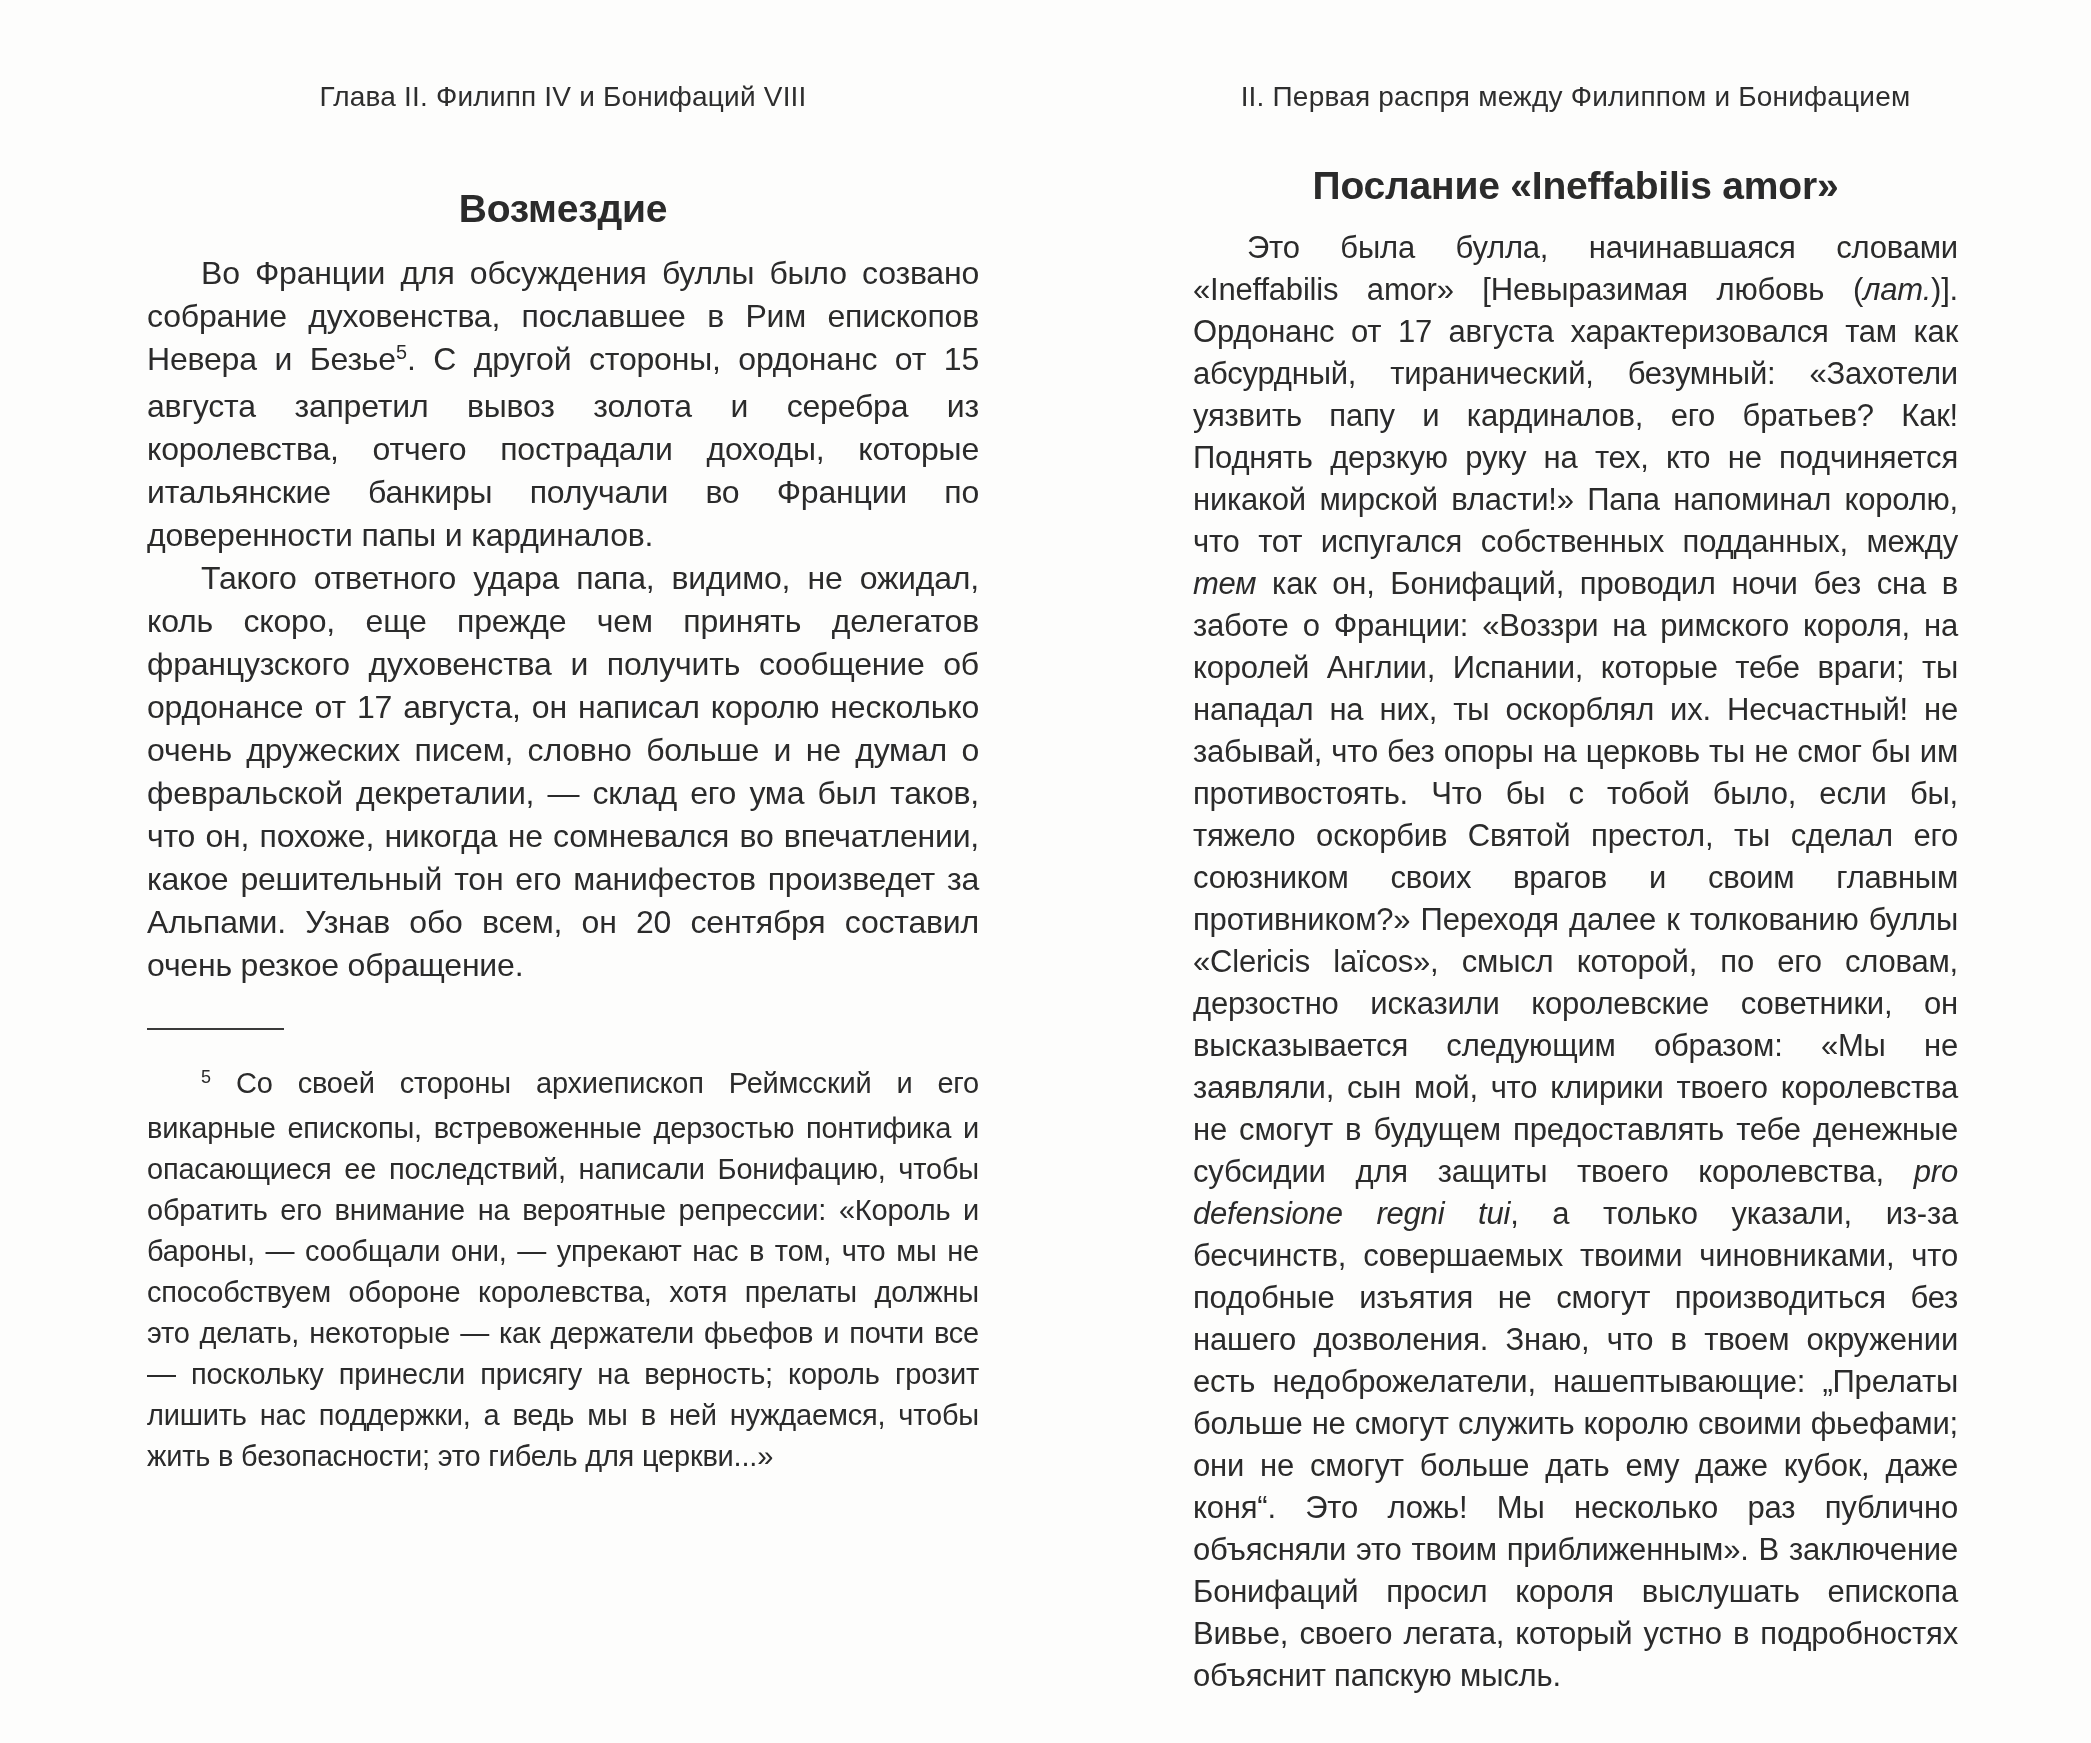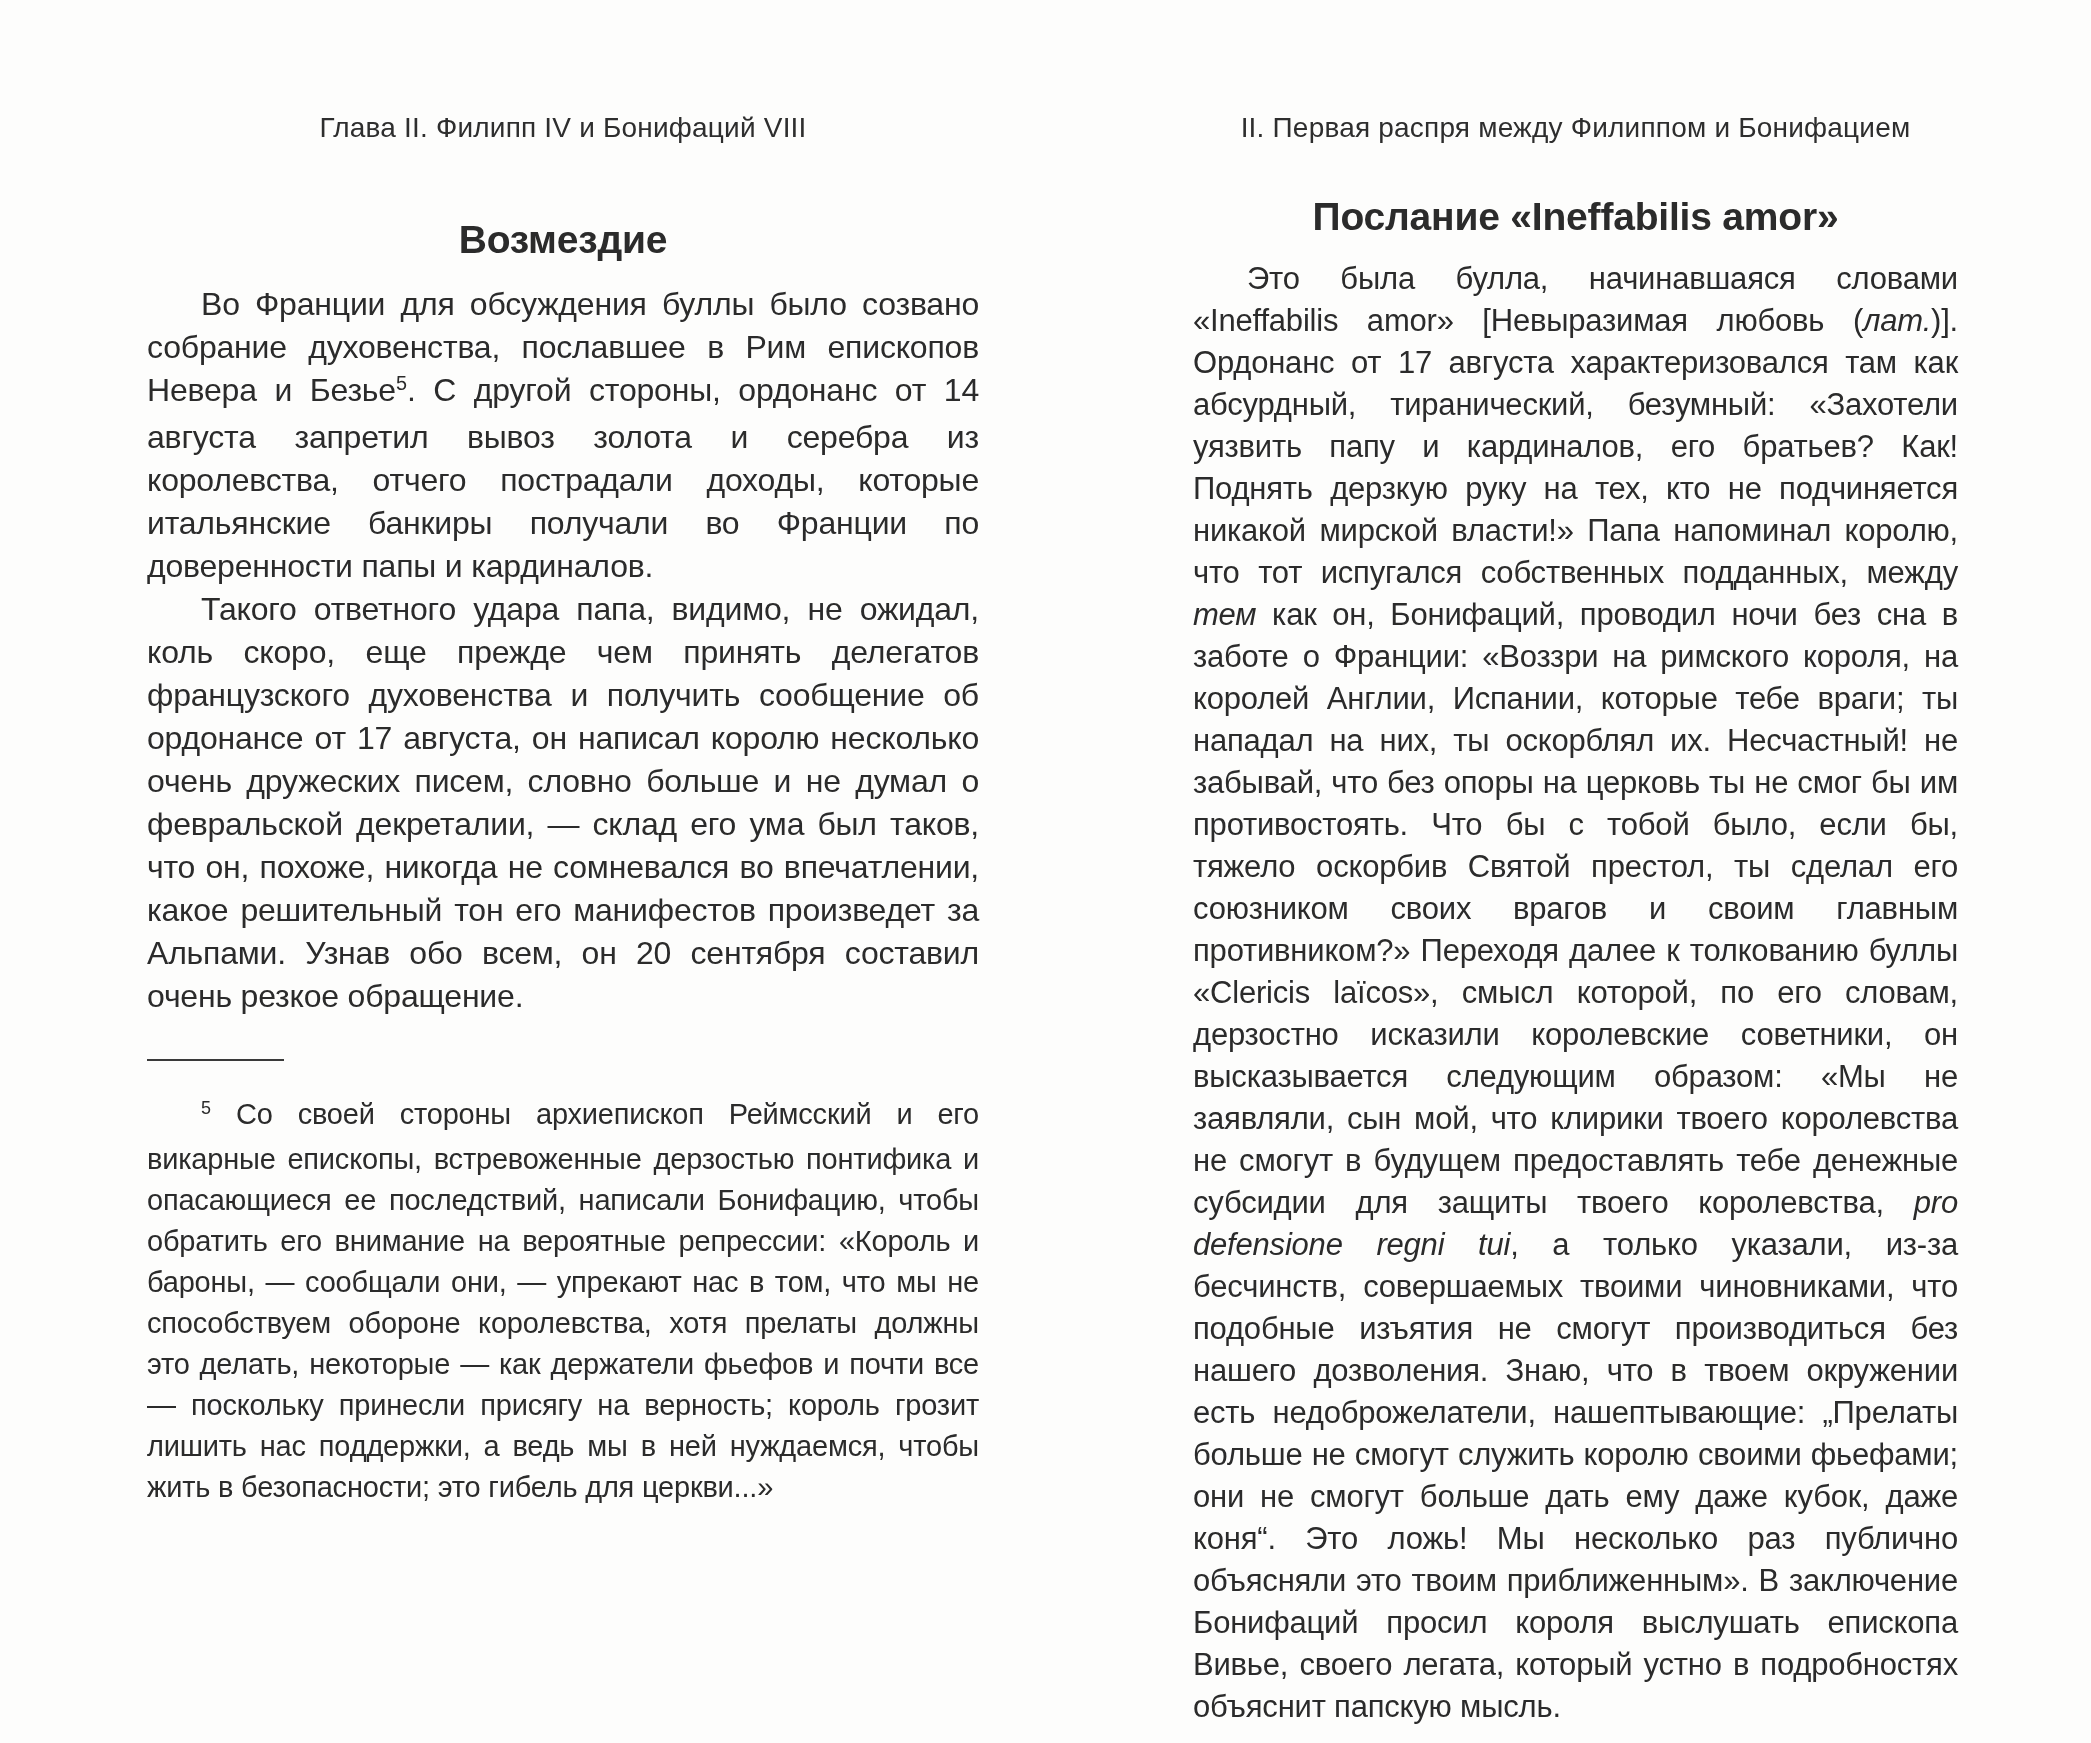--- a/index.html
+++ b/index.html
@@ -4,21 +4,21 @@
 <style>
   html, body { margin: 0; padding: 0; }
   body {
     width: 2091px; height: 1744px;
     background: #fdfdfc;
     font-family: "Liberation Sans", "DejaVu Sans", sans-serif;
     color: #2b2b2b;
     overflow: hidden;
   }
   .spread { display: flex; width: 2091px; height: 1744px; }
-  .page { position: relative; height: 1520px; box-sizing: border-box; padding-top: 110px; }
+  .page { position: relative; height: 1520px; box-sizing: border-box; padding-top: 79px; }
   .page.left  { width: 832px; margin-left: 147px; }
   .page.right { width: 765px; margin-left: 214px; }
 
   .running-head {
     text-align: center;
     font-size: 28px;
     line-height: 35px;
     color: #2e2e2e;
     letter-spacing: 0.2px;
     white-space: nowrap;
@@ -75,21 +75,21 @@
 <body>
 
 <div class="spread">
 
   <section class="page left">
     <div class="running-head">Глава II. Филипп IV и Бонифаций VIII</div>
 
 
     <h2 class="section-heading">Возмездие</h2>
 
-    <p class="body"><span>Во Франции для обсуждения буллы было созвано собрание духовенства, пославшее в Рим епископов Невера и Безье</span><span class="sup">5</span><span>. С другой стороны, ордонанс от 14 августа запретил вывоз золота и серебра из королевства, отчего пострадали доходы, которые итальянские банкиры получали во Франции по доверенности папы и кардиналов.</span></p>
+    <p class="body"><span>Во Франции для обсуждения буллы было созвано собрание духовенства, пославшее в Рим епископов Невера и Безье</span><span class="sup">5</span><span>. С другой стороны, ордонанс от 15 августа запретил вывоз золота и серебра из королевства, отчего пострадали доходы, которые итальянские банкиры получали во Франции по доверенности папы и кардиналов.</span></p>
 
     <p class="body"><span>Такого ответного удара папа, видимо, не ожидал, коль скоро, еще прежде чем принять делегатов французского духовенства и получить сообщение об ордонансе от 17 августа, он написал королю несколько очень дружеских писем, словно больше и не думал о февральской декреталии, — склад его ума был таков, что он, похоже, никогда не сомневался во впечатлении, какое решительный тон его манифестов произведет за Альпами. Узнав обо всем, он 20 сентября составил очень резкое обращение.</span></p>
 
     <div class="footnote-rule"></div>
 
     <p class="footnote"><span class="sup fn-marker">5</span><span><span>Со своей стороны архиепископ Реймсский и его викарные епископы, встревоженные дерзостью понтифика и опасающиеся ее последствий, написали Бонифацию, чтобы обратить его внимание на вероятные репрессии: «Король и бароны, — сообщали они, — упрекают нас в том, что мы не способствуем обороне королевства, хотя прелаты должны это делать, некоторые — как держатели фьефов и почти все — поскольку принесли присягу на верность; король грозит лишить нас поддержки, а ведь мы в ней нуждаемся, чтобы жить в безопасности; это гибель для церкви...»</span></span></p>
 
   </section>
 
   <section class="page right">

